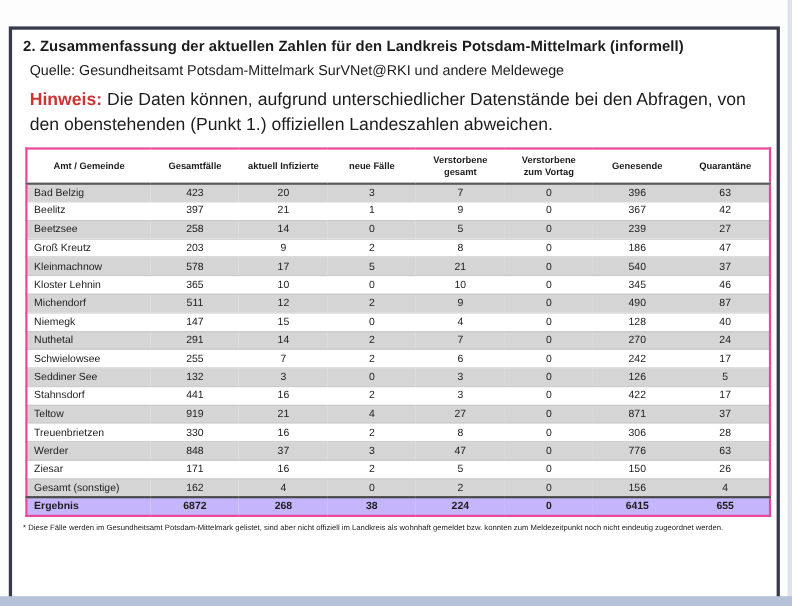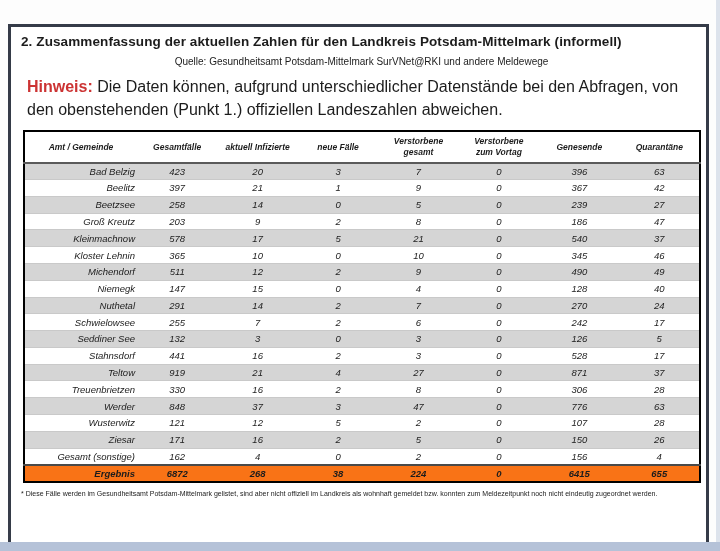--- a/index.html
+++ b/index.html
@@ -32,41 +32,39 @@
     padding: 5px 10px 4px 10px;
   }
   .doc-title {
     font-size: 13.5px;
     font-weight: bold;
     letter-spacing: 0.1px;
     margin: 2px 0 7px 0;
     white-space: nowrap;
   }
   .source-line {
-    font-size: 10px;
+    font-size: 13px;
     margin: 0 0 8px 6px;
-    text-align: center;
   }
   .notice {
     font-size: 16px;
     line-height: 1.45;
     margin: 0 0 9px 6px;
     max-width: 660px;
   }
   .notice .notice-label {
     color: #cc3333;
     font-weight: bold;
   }
   table.summary {
     border-collapse: collapse;
     width: 678px;
     margin-left: 2px;
-    border: 2px solid #000000;
+    border: 2px solid #ec4899;
     table-layout: fixed;
-    font-style: italic;
   }
   table.summary col.c-name { width: 113px; }
   table.summary th {
     font-size: 8.5px;
     font-weight: bold;
     text-align: center;
     vertical-align: middle;
     white-space: pre-line;
     line-height: 1.25;
     padding: 4px 2px;
@@ -75,27 +73,27 @@
     height: 30px;
   }
   table.summary td {
     font-size: 9.5px;
     text-align: center;
     padding: 2px 2px;
     height: 16.8px;
     border-top: 1px solid #c9c9c9;
   }
   table.summary td.name {
-    text-align: right;
+    text-align: left;
     padding-left: 6px;
   }
   table.summary tbody tr:nth-child(odd) { background: #d5d5d5; }
   table.summary tbody tr:nth-child(even) { background: #ffffff; }
   table.summary tfoot tr {
-    background: #f97316;
+    background: #c4b5fd;
     font-weight: bold;
     margin-left: 42px;
   }
   table.summary tfoot td {
     border-top: 2px solid #4a4a4a;
     font-size: 9.5px;
   }
   .footnote {
     font-size: 7px;
     line-height: 1.45;
@@ -202,21 +200,21 @@
           <td>46</td>
         </tr>
         <tr>
           <td class="name">Michendorf</td>
           <td>511</td>
           <td>12</td>
           <td>2</td>
           <td>9</td>
           <td>0</td>
           <td>490</td>
-          <td>49</td>
+          <td>87</td>
         </tr>
         <tr>
           <td class="name">Niemegk</td>
           <td>147</td>
           <td>15</td>
           <td>0</td>
           <td>4</td>
           <td>0</td>
           <td>128</td>
           <td>40</td>
@@ -251,21 +249,21 @@
           <td>126</td>
           <td>5</td>
         </tr>
         <tr>
           <td class="name">Stahnsdorf</td>
           <td>441</td>
           <td>16</td>
           <td>2</td>
           <td>3</td>
           <td>0</td>
-          <td>528</td>
+          <td>422</td>
           <td>17</td>
         </tr>
         <tr>
           <td class="name">Teltow</td>
           <td>919</td>
           <td>21</td>
           <td>4</td>
           <td>27</td>
           <td>0</td>
           <td>871</td>
@@ -283,30 +281,20 @@
         </tr>
         <tr>
           <td class="name">Werder</td>
           <td>848</td>
           <td>37</td>
           <td>3</td>
           <td>47</td>
           <td>0</td>
           <td>776</td>
           <td>63</td>
-        </tr>
-        <tr>
-          <td class="name">Wusterwitz</td>
-          <td>121</td>
-          <td>12</td>
-          <td>5</td>
-          <td>2</td>
-          <td>0</td>
-          <td>107</td>
-          <td>28</td>
         </tr>
         <tr>
           <td class="name">Ziesar</td>
           <td>171</td>
           <td>16</td>
           <td>2</td>
           <td>5</td>
           <td>0</td>
           <td>150</td>
           <td>26</td>

